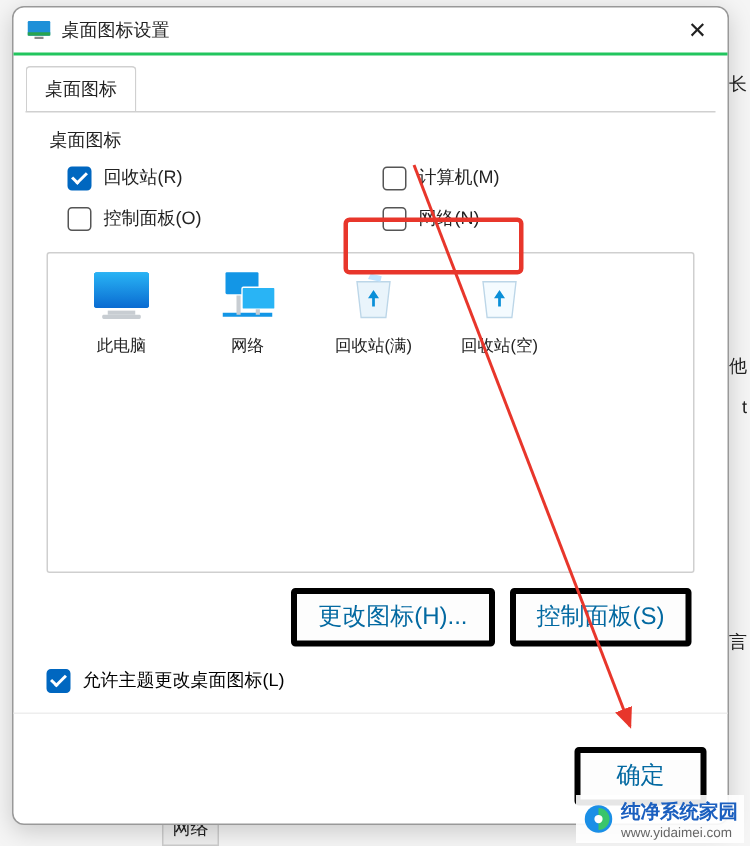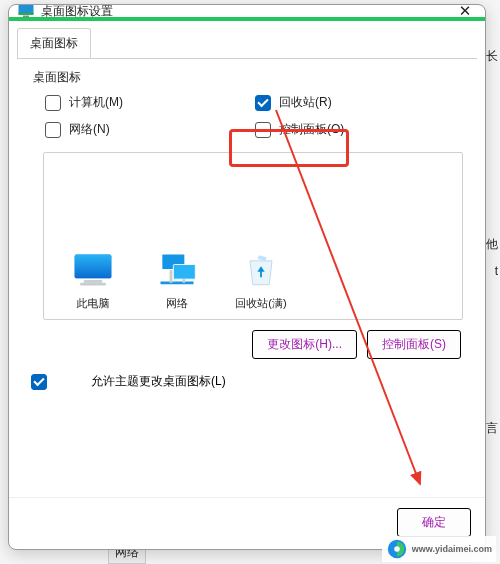--- a/index.html
+++ b/index.html
@@ -4,22 +4,22 @@
 <style>
   * { box-sizing: border-box; font-family: "Microsoft YaHei", "Segoe UI", sans-serif; }
   body { margin: 0; background: #f5f5f5; width: 500px; height: 564px; position: relative; overflow: hidden; }
   .window {
     position: absolute; left: 8px; top: 4px; width: 478px; height: 546px;
     background: #ffffff; border: 1px solid #999; border-radius: 8px;
     box-shadow: 0 4px 16px rgba(0,0,0,0.18);
     display: flex; flex-direction: column;
   }
   .titlebar {
-    height: 16px; display: flex; align-items: center; padding: 0 8px;
-    border-bottom: 4px solid #22c55e;
+    height: 32px; display: flex; align-items: center; padding: 0 8px;
+    border-bottom: 2px solid #22c55e;
   }
   .titlebar .app-icon { width: 18px; height: 18px; margin-right: 6px; }
   .titlebar .title { font-size: 12px; color: #222; flex: 1; }
   .titlebar .close { width: 24px; text-align: center; font-size: 15px; color: #222; cursor: default; }
   .tabs { display: flex; padding: 6px 8px 0 8px; }
   .tab {
     font-size: 12px; padding: 6px 12px; border: 1px solid #d0d0d0;
     border-bottom: 1px solid #fff; background: #fff; border-radius: 3px 3px 0 0;
     position: relative; top: 1px; color: #222;
   }
@@ -40,48 +40,48 @@
   .chk.checked { background: #0067c0; border-color: #0067c0; }
   .chk.checked::after {
     content: ""; width: 4px; height: 8px; border: solid #fff; border-width: 0 2px 2px 0;
     transform: rotate(45deg) translate(-1px,-1px);
   }
   .highlight {
     position: absolute; border: 3px solid #e8362b; border-radius: 4px;
     left: 212px; top: 70px; width: 120px; height: 38px; pointer-events: none;
   }
   .icon-box {
-    margin: 6px 4px 0 16px; border: 1px solid #cfcfcf; border-radius: 2px;
-    height: 168px; padding: 8px 10px; display: flex; gap: 6px; align-items: flex-end;
+    margin: 6px 4px 0 4px; border: 1px solid #cfcfcf; border-radius: 2px;
+    height: 214px; padding: 8px 10px; display: flex; gap: 6px;
   }
   .icon-item { width: 78px; display: flex; flex-direction: column; align-items: center; }
   .icon-item .lbl { font-size: 11px; color: #222; margin-top: 6px; text-align: center; white-space: nowrap; }
   .icon-svg { width: 44px; height: 40px; }
   .btn-row { display: flex; justify-content: flex-end; gap: 10px; margin: 10px 6px 0 0; }
   .btn {
-    font-size: 12px; padding: 5px 14px; border: 1px solid #000000; background: #fdfdfd;
-    border-radius: 3px; color: #a21caf;
-  }
-  .allow-theme { display: flex; align-items: center; font-size: 12px; margin-top: 14px; margin-left: 4px; gap: 36px; }
+    font-size: 16px; padding: 5px 14px; border: 4px solid #000000; background: #fdfdfd;
+    border-radius: 3px; color: #0369a1;
+  }
+  .allow-theme { display: flex; align-items: center; font-size: 12px; margin-top: 14px; margin-left: 4px; }
   .bottom-btns {
-    display: flex; justify-content: flex-end; gap: 10px; padding: 10px 14px 12px 0;
+    display: flex; justify-content: flex-end; gap: 10px; padding: 22px 14px 12px 0;
     border-top: 1px solid #eee; margin-top: auto;
   }
   .bottom-btns .btn { padding: 5px 24px; }
   .annotation-arrow {
     position: absolute; pointer-events: none; left: 0; top: 0;
   }
   .side-text { position: absolute; right: 2px; font-size: 12px; color: #222; }
   .watermark {
     position: absolute; right: 4px; bottom: 2px; display: flex; align-items: center;
     background: rgba(255,255,255,0.9); padding: 2px 4px;
   }
   .watermark .wm-logo { width: 22px; height: 22px; margin-right: 4px; }
   .watermark .wm-text { font-size: 13px; font-weight: 600; color: #1b5fbf; line-height: 1; }
-  .watermark .wm-sub { font-size: 9px; color: #666; display: block; font-weight: bold; }
+  .watermark .wm-sub { font-size: 9px; color: #666; display: block; }
   .bottom-snippet {
     position: absolute; left: 108px; bottom: 0; font-size: 12px; color: #222;
     background: #eee; padding: 2px 6px; border: 1px solid #ccc;
   }
 </style>
 </head>
 <body>
 
 <div class="side-text" style="top:48px">长</div>
 <div class="side-text" style="top:236px">他</div>
@@ -105,34 +105,34 @@
   <div class="tabs">
     <div class="tab">桌面图标</div>
   </div>
 
   <div class="tab-body">
 
     <div class="group-label">桌面图标</div>
 
     <div class="chk-grid">
       <label class="chk-item">
+        <span class="chk checked"></span>
+        <span>回收站(R)</span>
+      </label>
+      <label class="chk-item">
         <span class="chk"></span>
         <span>计算机(M)</span>
       </label>
       <label class="chk-item">
-        <span class="chk checked"></span>
-        <span>回收站(R)</span>
+        <span class="chk"></span>
+        <span>控制面板(O)</span>
       </label>
       <label class="chk-item">
         <span class="chk"></span>
         <span>网络(N)</span>
-      </label>
-      <label class="chk-item">
-        <span class="chk"></span>
-        <span>控制面板(O)</span>
       </label>
     </div>
 
     <div class="highlight"></div>
 
     <div class="icon-box">
       <div class="icon-item">
         <svg class="icon-svg" viewBox="0 0 48 40">
           <rect x="4" y="3" width="40" height="26" rx="2" fill="#1396e6"></rect>
           <rect x="4" y="3" width="40" height="26" rx="2" fill="url(#g1)"></rect>
@@ -158,20 +158,27 @@
         <span class="lbl">网络</span>
       </div>
       <div class="icon-item">
         <svg class="icon-svg" viewBox="0 0 48 40">
           <path d="M12 10 h24 l-3 26 h-18 z" fill="#e9f4fb" stroke="#bcd6e8"></path>
           <path d="M20 8 l2 -4 8 2 -1 4" fill="#bfe3ff"></path>
           <path d="M24 16 l-4 6 h3 v6 h2 v-6 h3 z" fill="#0a8fd8"></path>
         </svg>
         <span class="lbl">回收站(满)</span>
       </div>
+      <div class="icon-item">
+        <svg class="icon-svg" viewBox="0 0 48 40">
+          <path d="M12 10 h24 l-3 26 h-18 z" fill="#f4fbff" stroke="#bcd6e8"></path>
+          <path d="M24 16 l-4 6 h3 v6 h2 v-6 h3 z" fill="#0a8fd8"></path>
+        </svg>
+        <span class="lbl">回收站(空)</span>
+      </div>
     </div>
 
     <div class="btn-row">
       <button class="btn">更改图标(H)...</button>
       <button class="btn">控制面板(S)</button>
     </div>
 
     <label class="allow-theme">
       <span class="chk checked"></span>
       <span>允许主题更改桌面图标(L)</span>
@@ -194,15 +201,16 @@
   <line x1="276" y1="110" x2="420" y2="484" stroke="#e8362b" stroke-width="2" marker-end="url(#arrowhead)"></line>
 </svg>
 
 <div class="watermark">
   <svg class="wm-logo" viewBox="0 0 24 24">
     <circle cx="12" cy="12" r="10" fill="#1b8fe6"></circle>
     <path d="M12 4 a8 8 0 0 1 0 16 z" fill="#3ac56b"></path>
     <circle cx="12" cy="12" r="3" fill="#fff"></circle>
   </svg>
   <div>
+    <span class="wm-text">纯净系统家园</span>
     <span class="wm-sub">www.yidaimei.com</span>
   </div>
 </div>
 
 </body></html>

